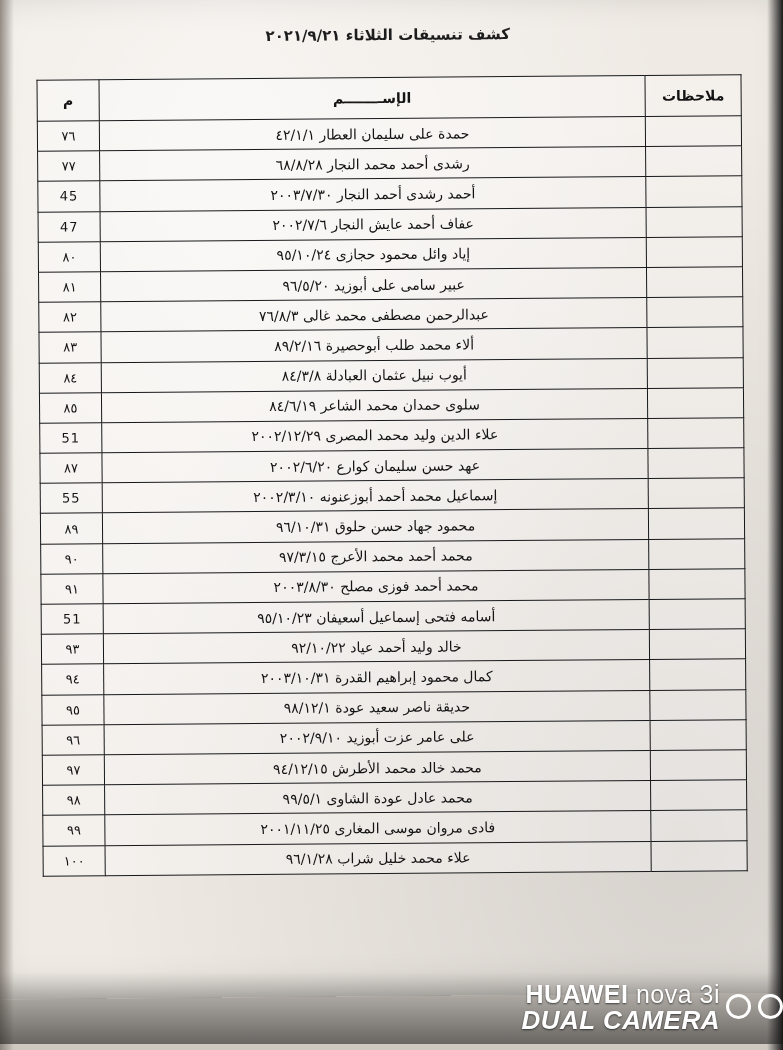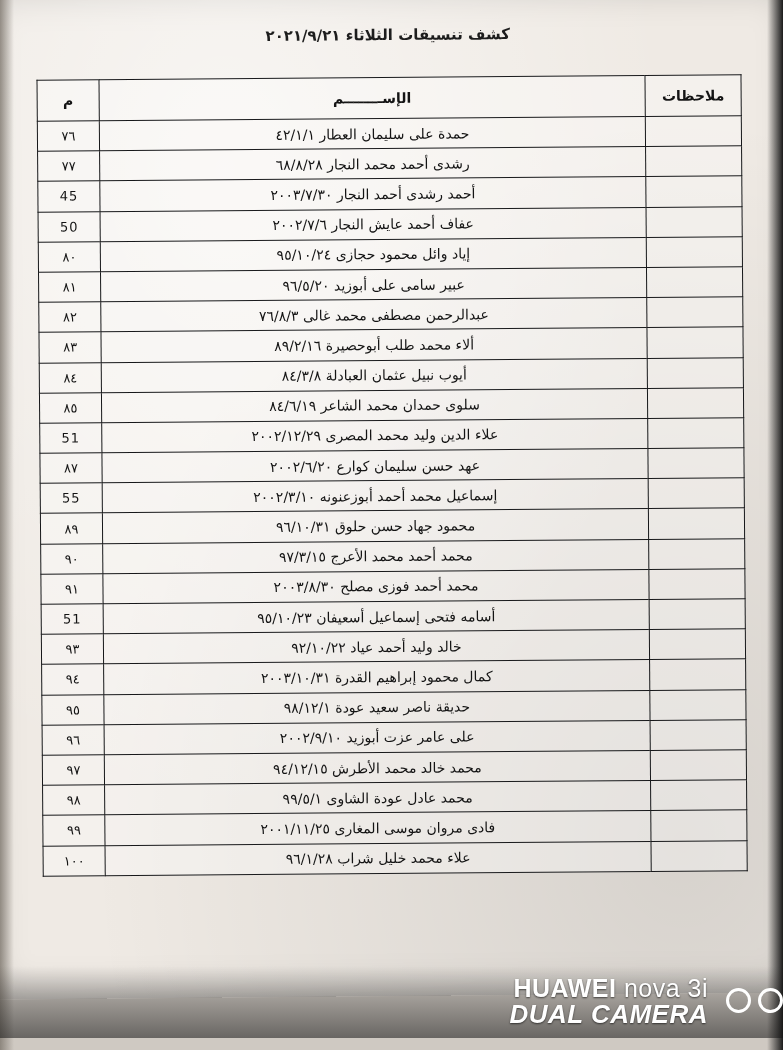--- a/index.html
+++ b/index.html
@@ -129,26 +129,26 @@
   td.notes { }
   tbody tr { height: 30.2px; }
 
   .hdr-serial { letter-spacing: 0; }
   .hdr-name   { letter-spacing: 6px; }
 
   
   .watermark {
     position: absolute;
     left: 0;
-    bottom: 12px;
+    bottom: 6px;
     width: 783px;
     height: 72px;
     display: flex;
     align-items: center;
-    gap: 18px;
+    gap: 6px;
     padding-left: 22px;
     box-sizing: border-box;
     background: linear-gradient(to top, rgba(20,20,20,0.55), rgba(20,20,20,0.0));
   }
   .lenses {
     display: flex;
     gap: 7px;
     align-items: center;
     margin-bottom: 4px;
   }
@@ -209,21 +209,21 @@
               <td class="num">٧٧</td>
             </tr>
             <tr>
               <td class="notes"></td>
               <td class="name">أحمد رشدى أحمد النجار ٢٠٠٣/٧/٣٠</td>
               <td class="num">45</td>
             </tr>
             <tr>
               <td class="notes"></td>
               <td class="name">عفاف أحمد عايش النجار ٢٠٠٢/٧/٦</td>
-              <td class="num">50</td>
+              <td class="num">47</td>
             </tr>
             <tr>
               <td class="notes"></td>
               <td class="name">إياد وائل محمود حجازى ٩٥/١٠/٢٤</td>
               <td class="num">٨٠</td>
             </tr>
             <tr>
               <td class="notes"></td>
               <td class="name">عبير سامى على أبوزيد ٩٦/٥/٢٠</td>
               <td class="num">٨١</td>

